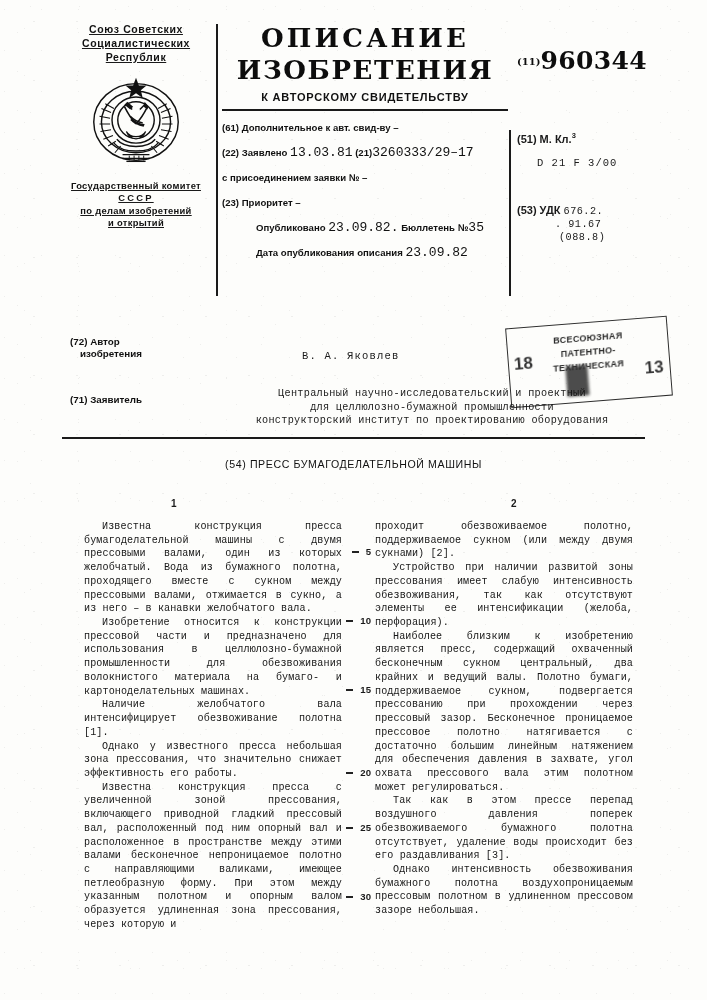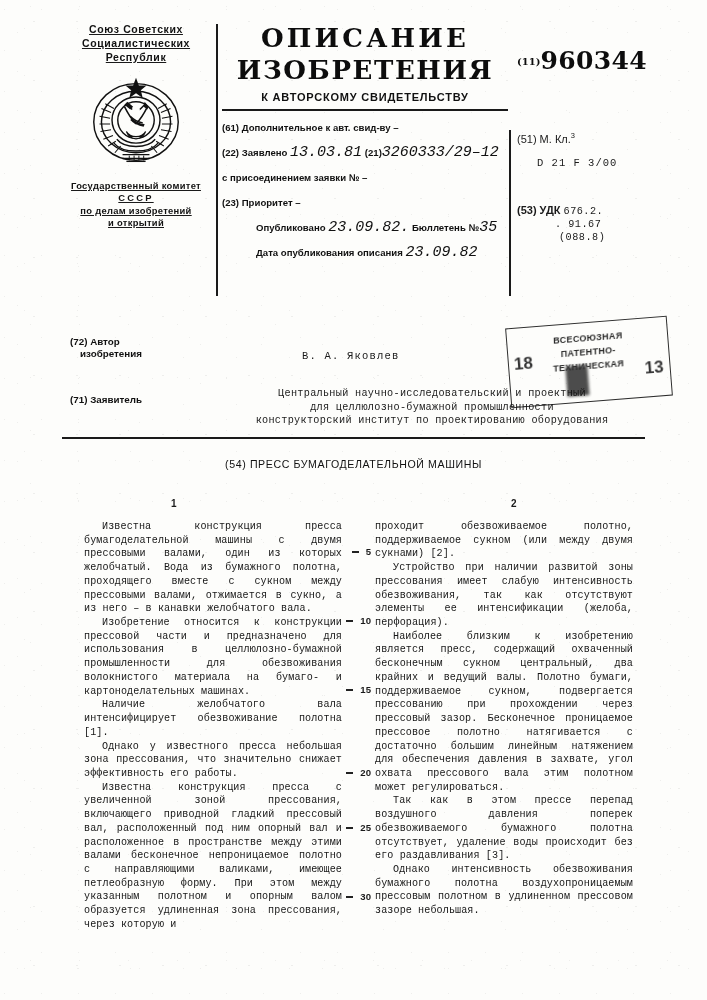--- a/index.html
+++ b/index.html
@@ -109,22 +109,21 @@
   .bib-row {
     margin-bottom: 13px;
     white-space: nowrap;
     font-weight: bold;
   }
   .bib-row.indent { padding-left: 34px; }
   .bib-row .mono {
     font-family: "Liberation Mono", monospace;
     font-weight: normal;
     letter-spacing: 0px;
-    font-size: 15px;
-    font-style: italic;
+    font-size: 13px;
   }
 
   .hdr-right {
     position: absolute;
     left: 455px;
     top: 0;
     width: 128px;
   }
   .pat-no {
     font-family: "DejaVu Serif", serif;
@@ -135,21 +134,21 @@
     white-space: nowrap;
     margin-top: 24px;
   }
   .pat-no .kind {
     font-size: 10px;
     vertical-align: 4px;
     letter-spacing: 0;
   }
   .mkl {
     margin-top: 56px;
-    font-weight: normal;
+    font-weight: bold;
     font-size: 11px;
     white-space: nowrap;
   }
   .mkl sup { font-size: 7.5px; }
   .ipc {
     margin-top: 12px;
     padding-left: 20px;
     font-family: "Liberation Mono", monospace;
     font-size: 10.5px;
     letter-spacing: 1px;
@@ -435,21 +434,21 @@
       <div class="sub-title">К АВТОРСКОМУ СВИДЕТЕЛЬСТВУ</div>
       <div class="hrule"></div>
 
       <div class="bib-list">
         <div class="bib-row">
           <span>(61) Дополнительное к авт. свид-ву –</span>
         </div>
         <div class="bib-row">
           <span>(22) Заявлено</span>
           <span class="mono">13.03.81</span>
-          <span>(21)</span><span class="mono">3260333/29–12</span>
+          <span>(21)</span><span class="mono">3260333/29–17</span>
         </div>
         <div class="bib-row">
           <span>с присоединением заявки № –</span>
         </div>
         <div class="bib-row">
           <span>(23) Приоритет –</span>
         </div>
         <div class="bib-row indent">
           <span>Опубликовано</span>
           <span class="mono">23.09.82.</span>

